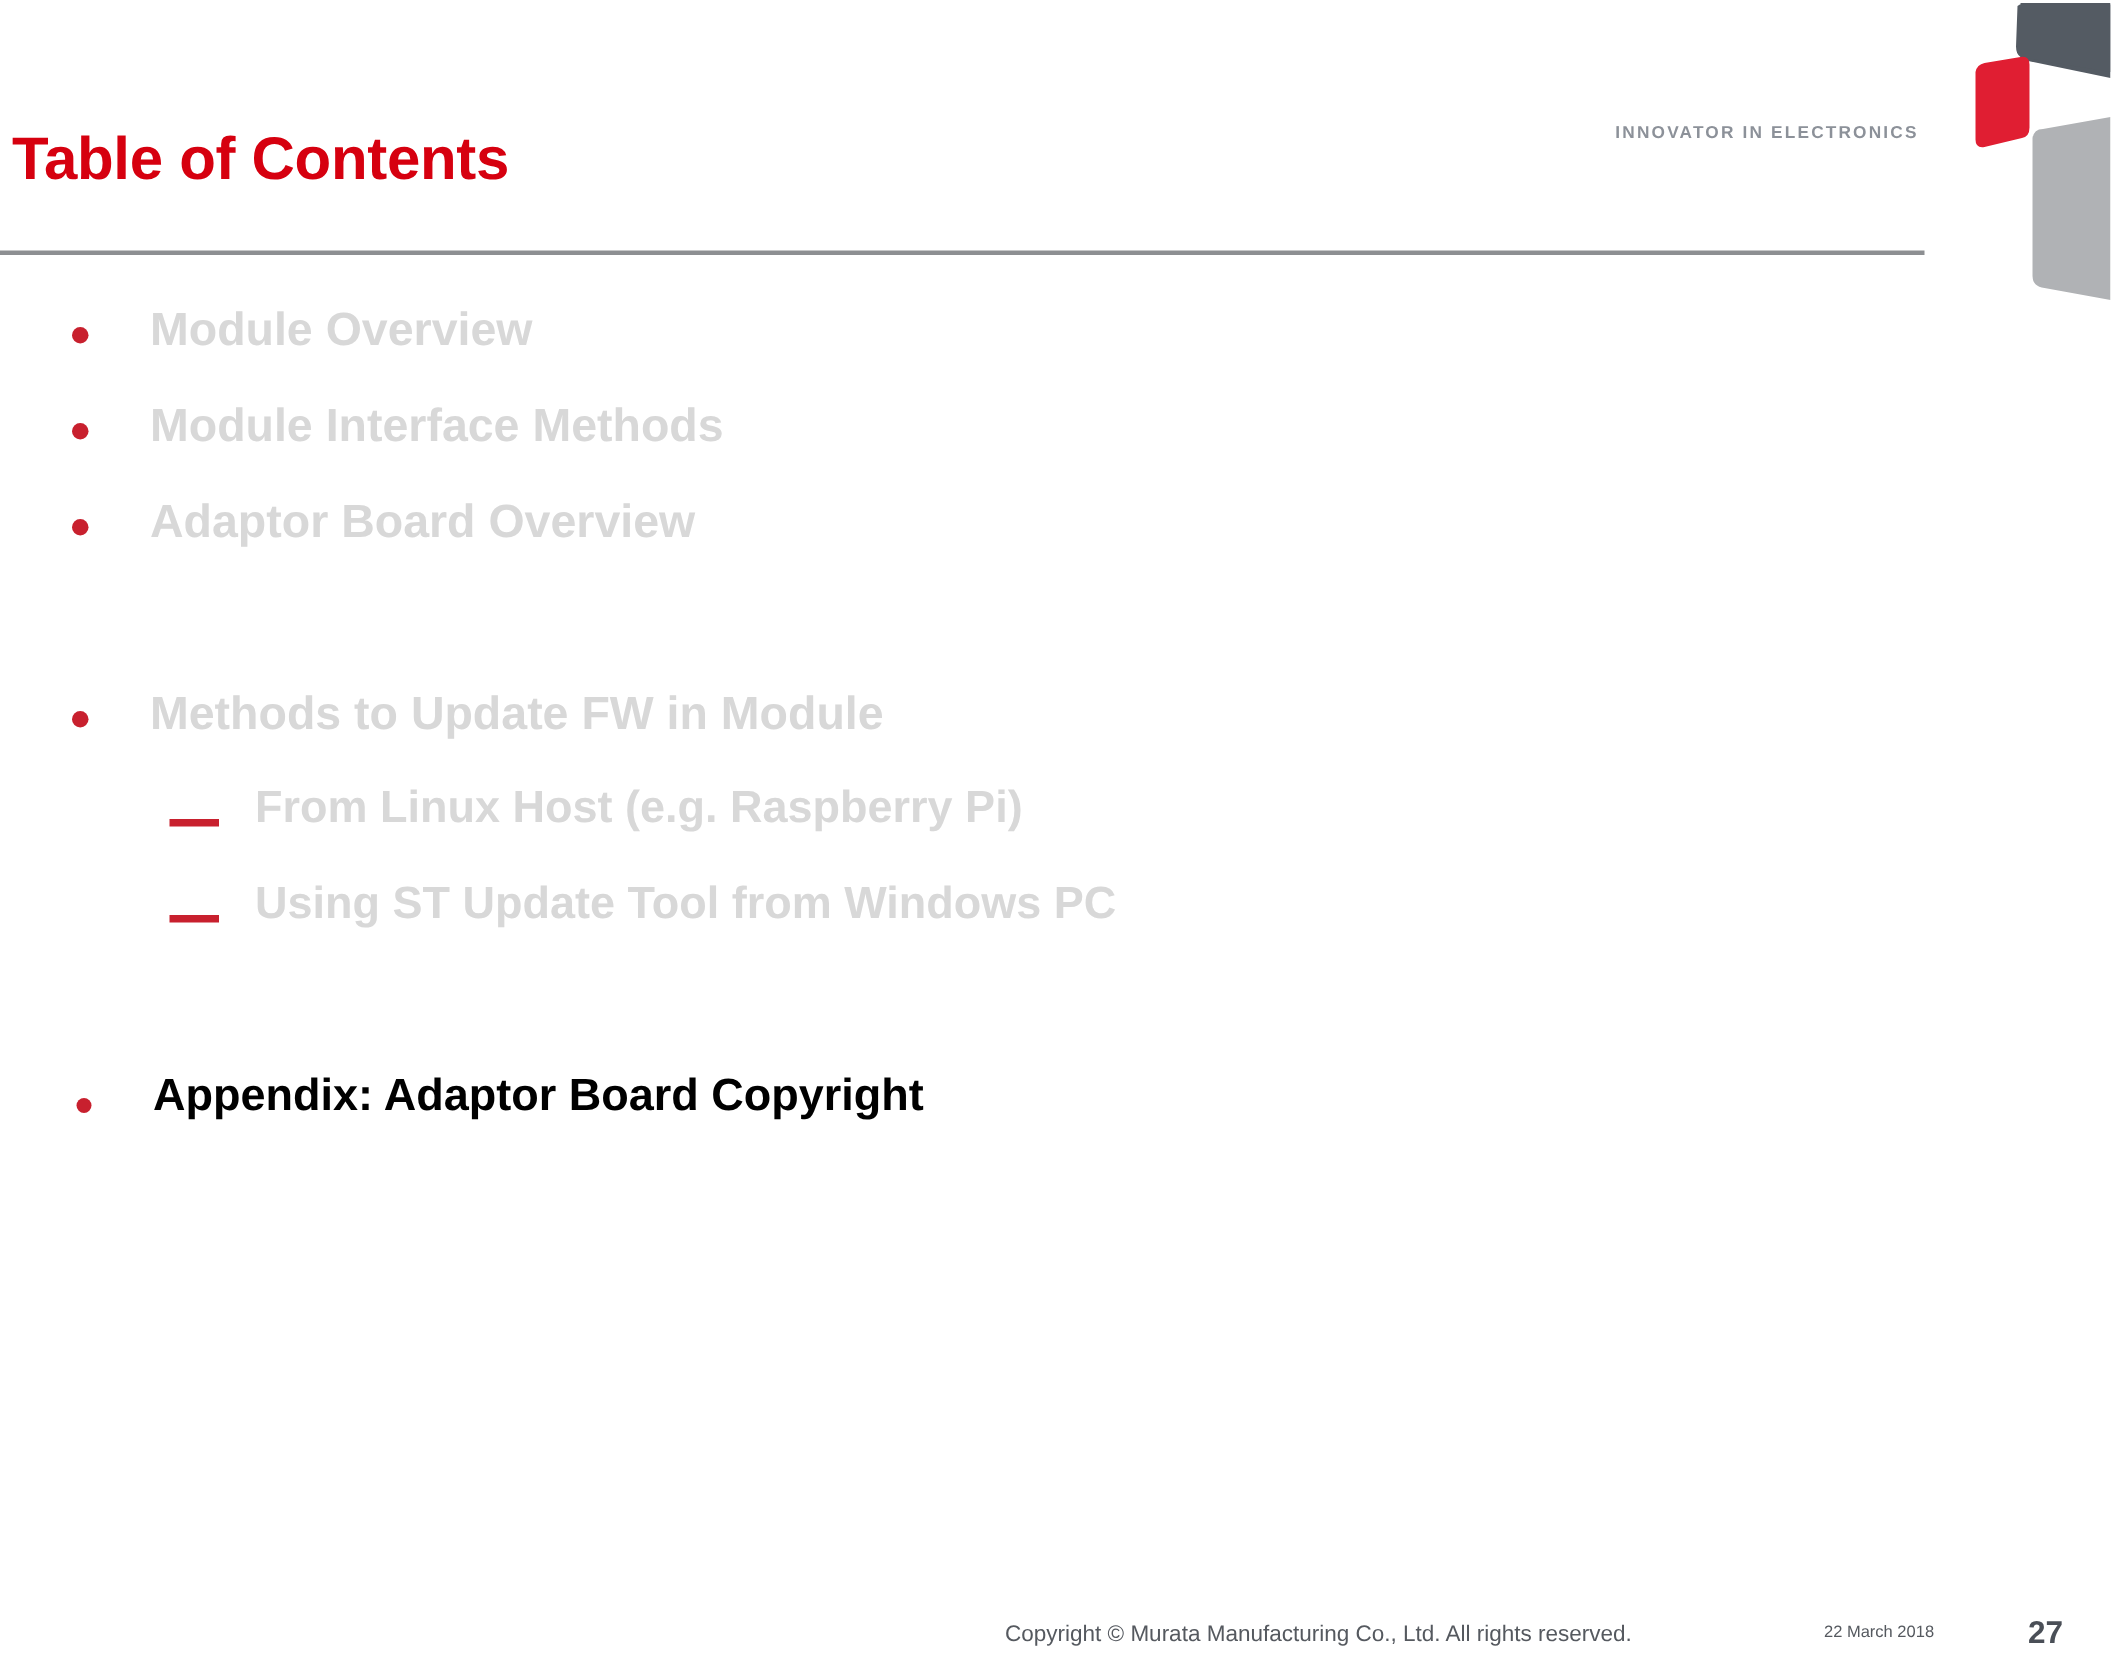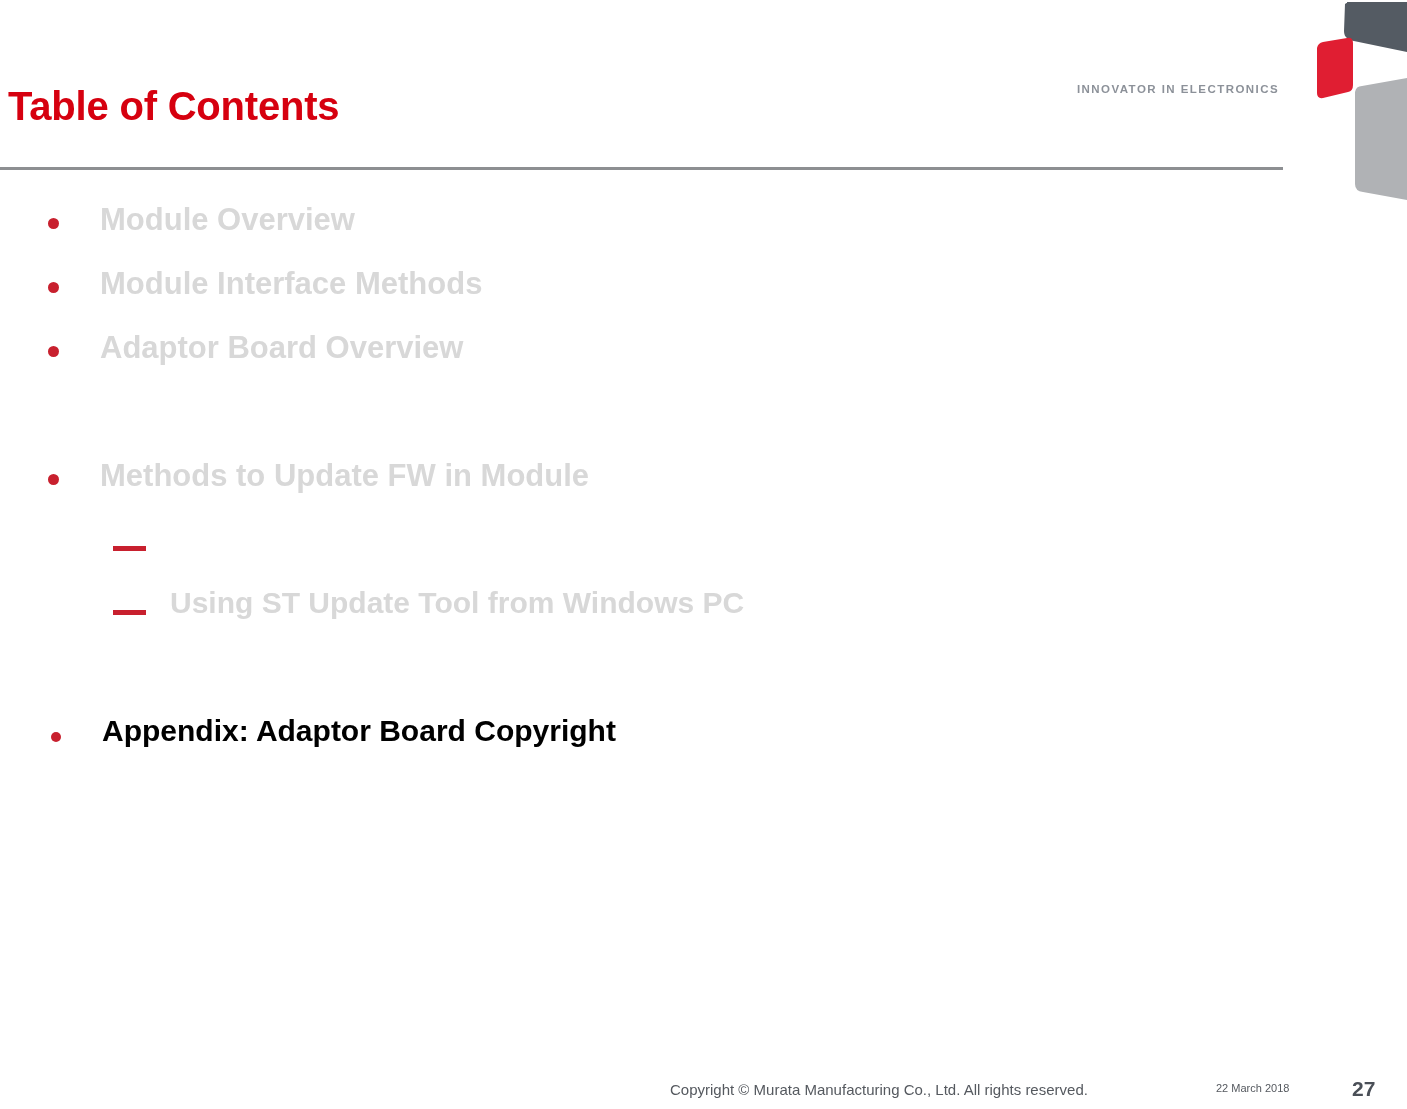--- a/index.html
+++ b/index.html
@@ -211,20 +211,21 @@
       <span class="bullet-dot"></span>
       <span class="toc-label">Adaptor Board Overview</span>
     </div>
     <div class="toc-row spacer"></div>
     <div class="toc-row">
       <span class="bullet-dot"></span>
       <span class="toc-label">Methods to Update FW in Module</span>
     </div>
     <div class="toc-row sub">
       <span class="bullet-dash"></span>
+      <span class="toc-label">From Linux Host (e.g. Raspberry Pi)</span>
     </div>
     <div class="toc-row sub">
       <span class="bullet-dash"></span>
       <span class="toc-label">Using ST Update Tool from Windows PC</span>
     </div>
     <div class="toc-row spacer"></div>
     <div class="toc-row active">
       <span class="bullet-dot"></span>
       <span class="toc-label">Appendix: Adaptor Board Copyright</span>
     </div>

